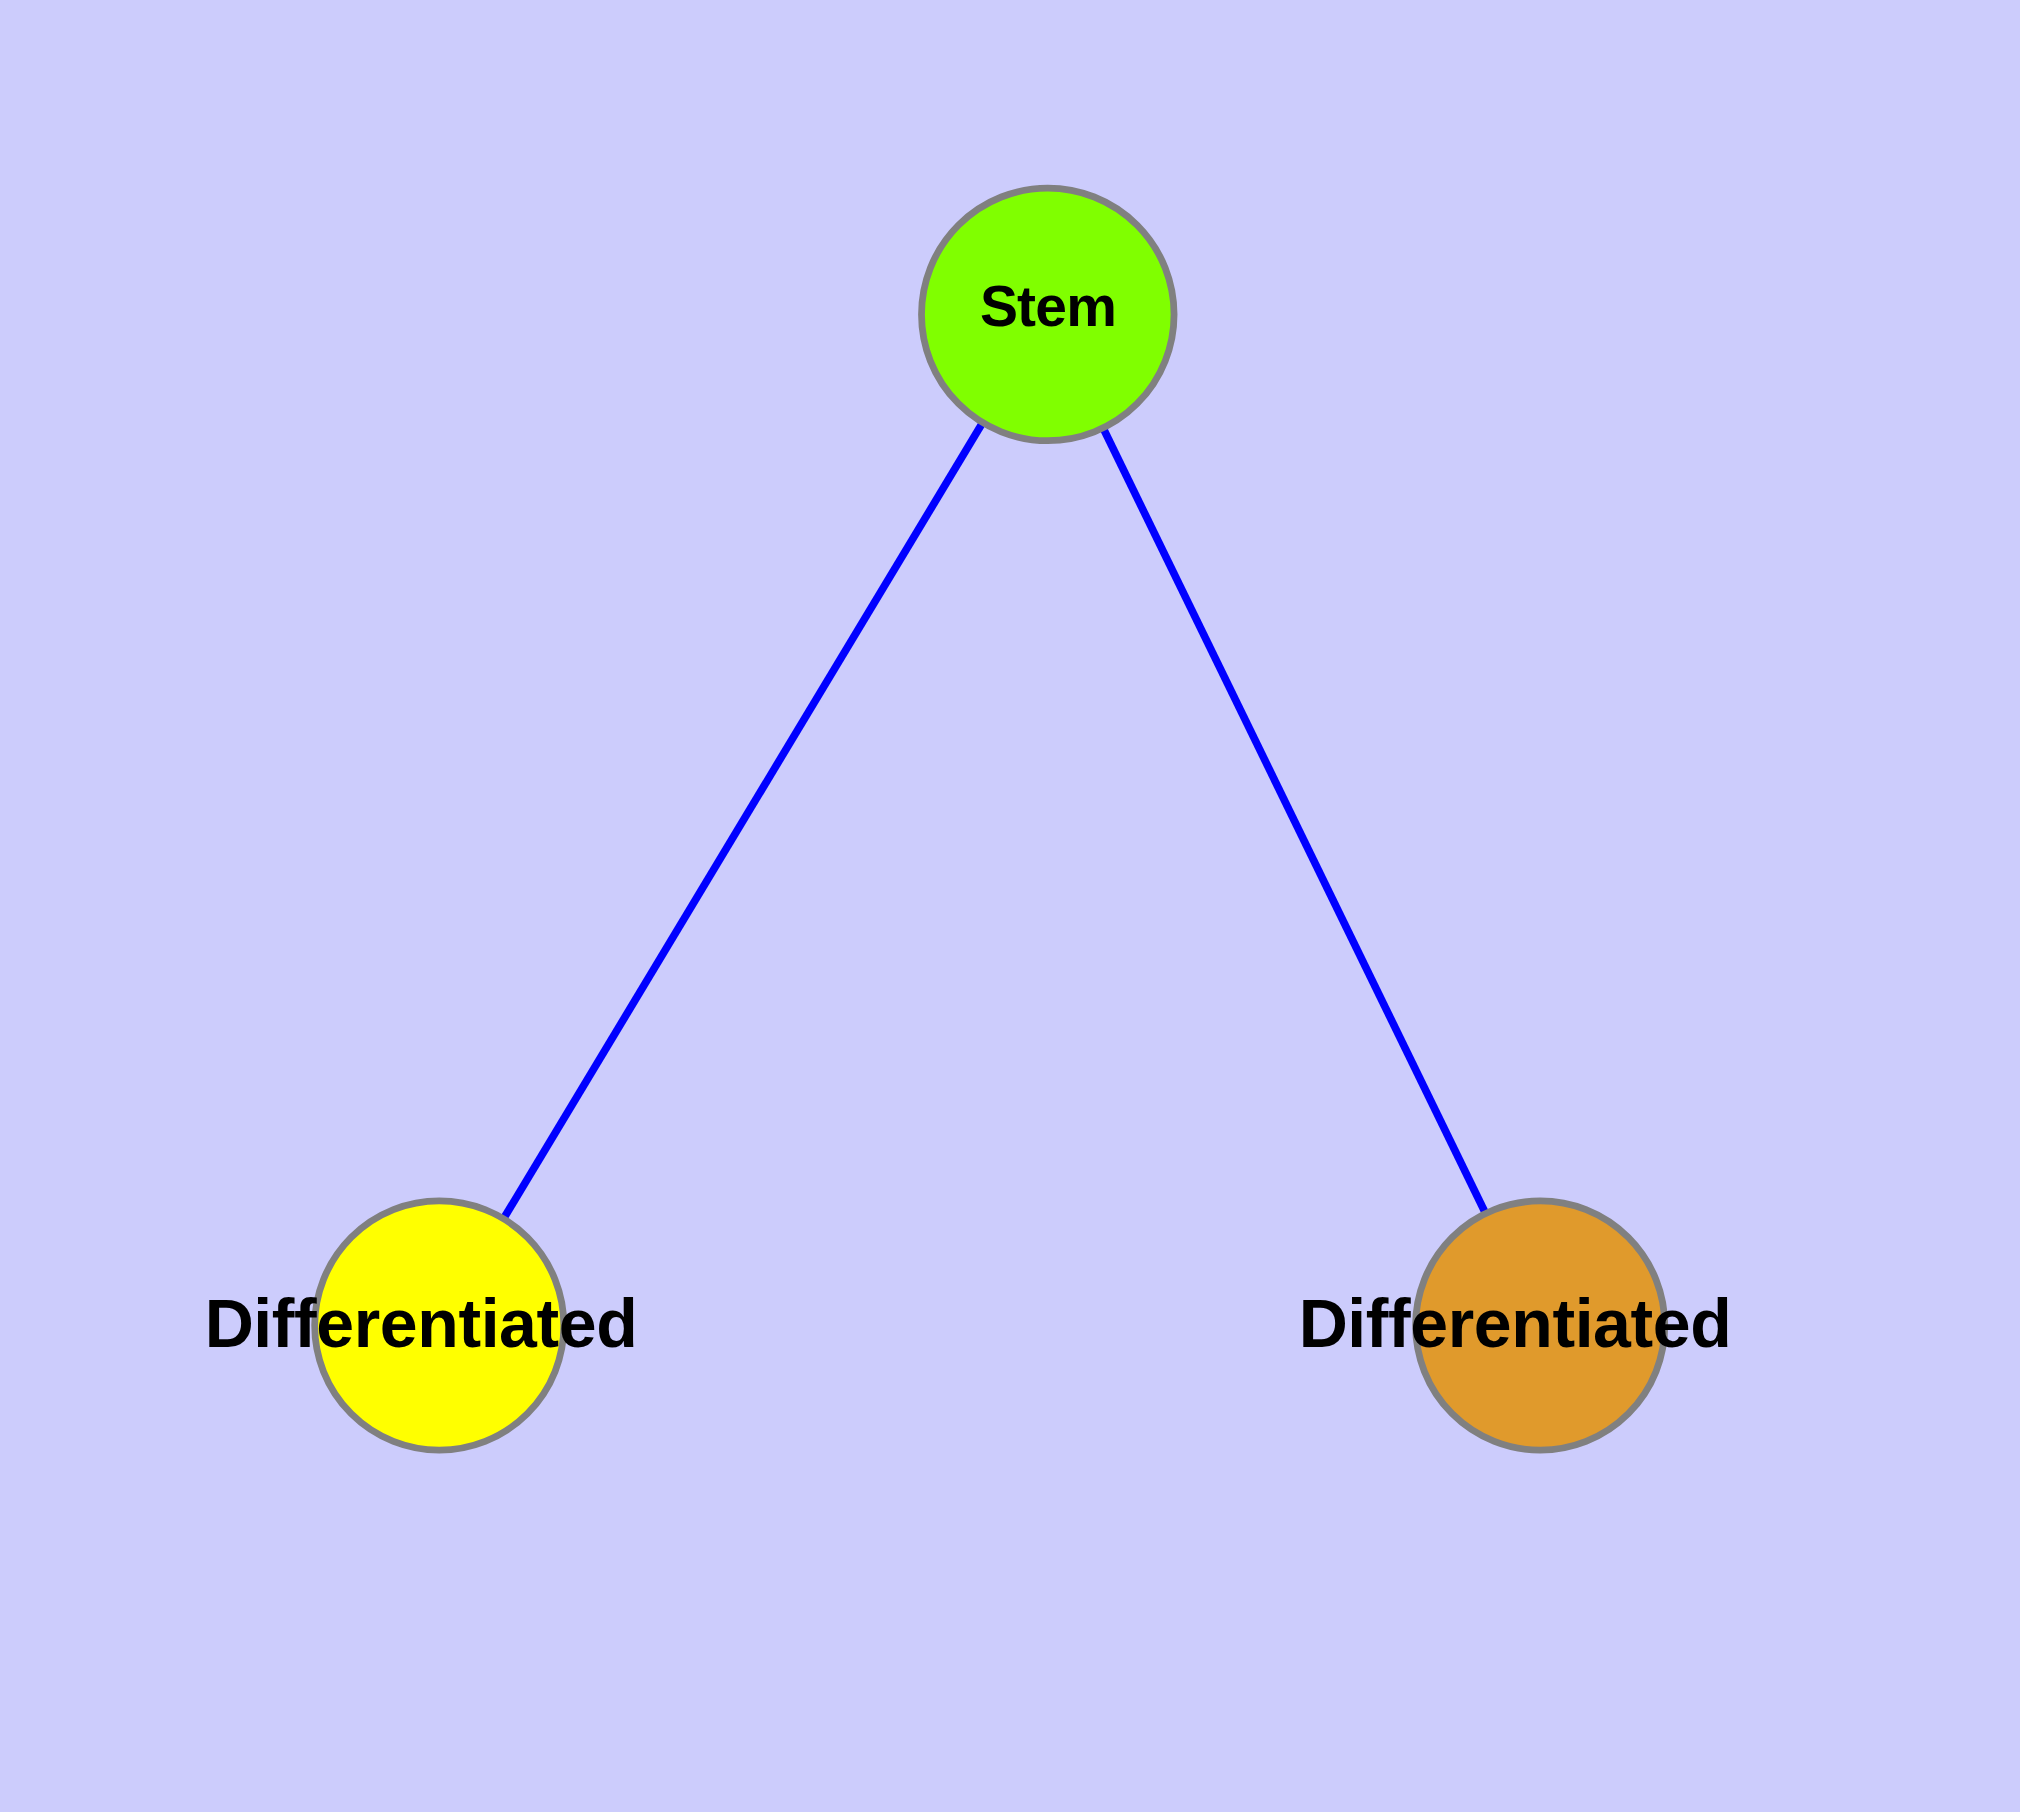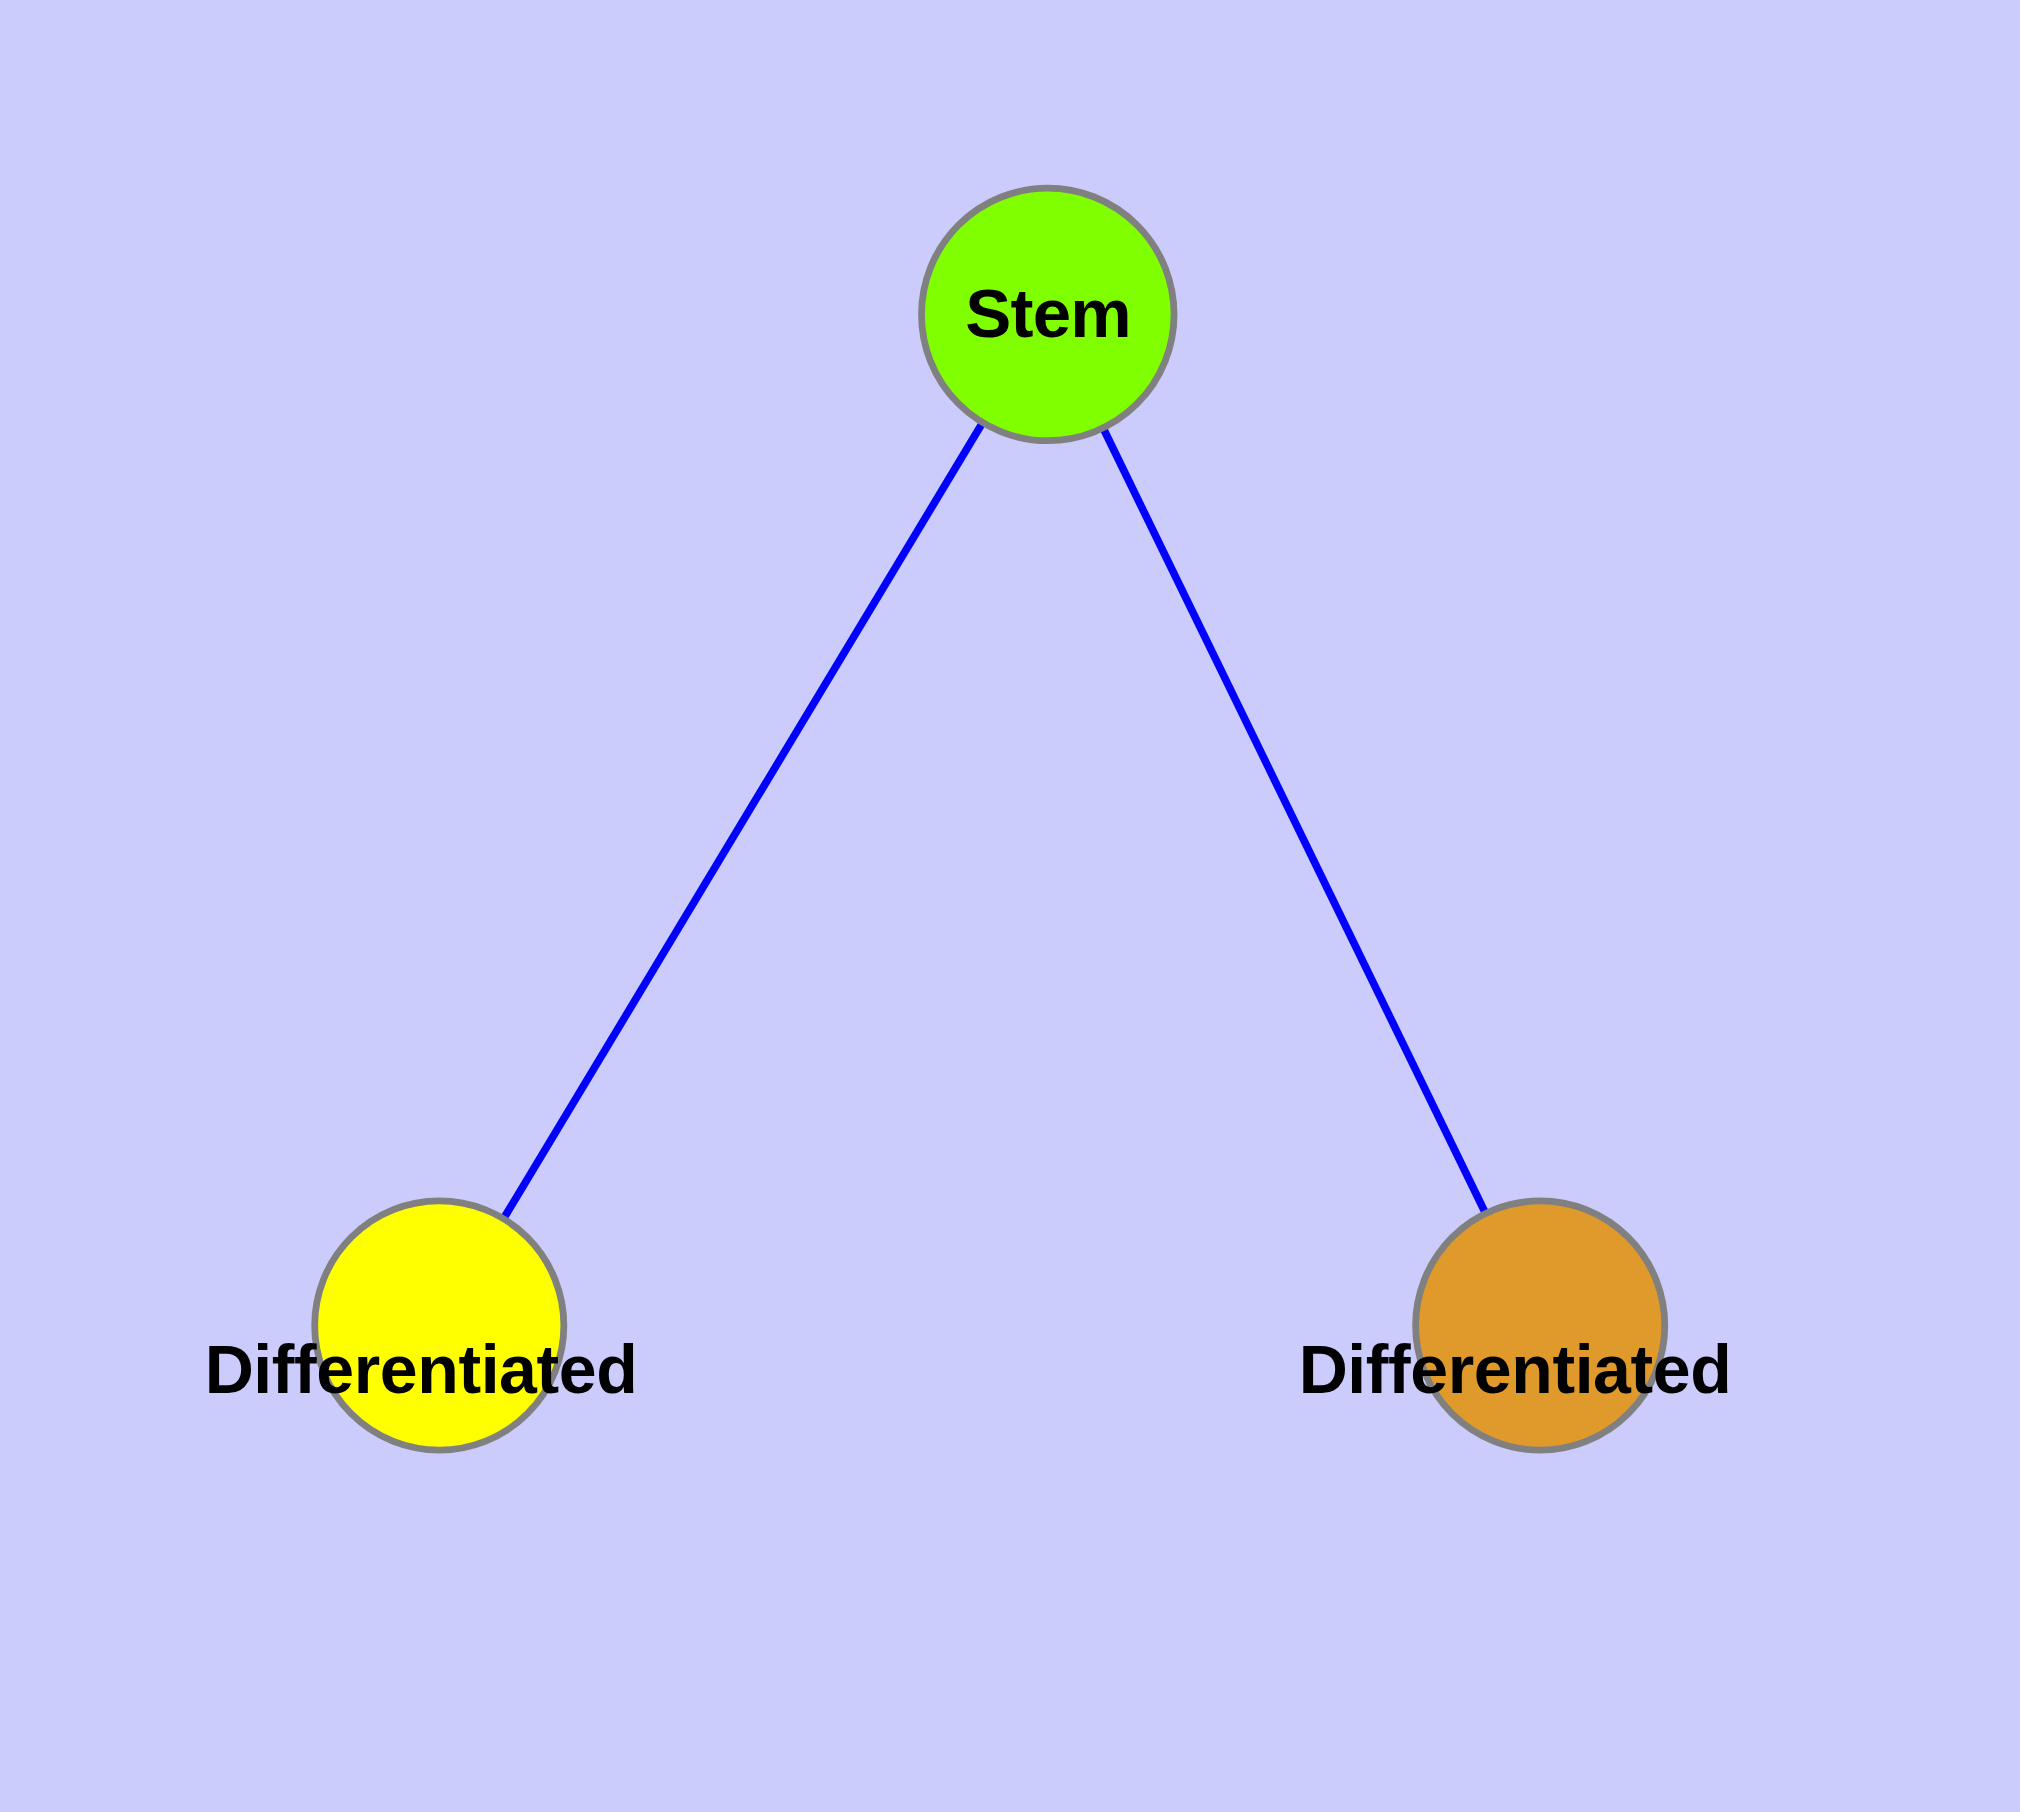--- a/index.html
+++ b/index.html
@@ -33,38 +33,37 @@
     pointer-events: none;
     transform: translate(-50%, -50%);
   }
   .label-stem {
     font-size: 75px;
     letter-spacing: -0.8px;
   }
   .label-diff {
     font-size: 68px;
     letter-spacing: -0.4px;
-    margin-top: 46px;
   }
 </style>
 </head>
 <body style="background: rgb(204, 204, 252);">
 
 <div id="stage">
   <svg id="graph-canvas" viewBox="0 0 2384 2138" xmlns="http://www.w3.org/2000/svg">
     <rect id="bg-rect" x="0" y="0" width="2384" height="2138" fill="#ccccfc"></rect>
     <g id="edges-layer">
         <line x1="1158.135784909692" y1="500.3760565497737" x2="594.8329009831517" y2="1436.3375336032034" stroke="#0000ff" stroke-width="9" stroke-linecap="butt"></line>
         <line x1="1302.1145173259358" y1="506.7566595005878" x2="1751.7611716452686" y2="1430.041441949751" stroke="#0000ff" stroke-width="9" stroke-linecap="butt"></line>
       </g>
     <g id="nodes-layer">
         <circle cx="1236" cy="371" r="149" fill="#80ff00" stroke="#808080" stroke-width="8"></circle>
         <circle cx="518" cy="1564" r="147" fill="#ffff00" stroke="#808080" stroke-width="8"></circle>
         <circle cx="1817" cy="1564" r="147" fill="#e09a2c" stroke="#808080" stroke-width="8"></circle>
       </g>
   </svg>
   <div id="labels-layer">
-      <div class="node-label label-stem" style="left: 1048px; top: 314px; font-size: 69px; color: rgb(0, 0, 0);"><div>Stem</div></div>
+      <div class="node-label label-stem" style="left: 1048px; top: 306px; font-size: 57px; color: rgb(0, 0, 0);"><div>Stem</div></div>
       <div class="node-label label-diff" style="left: 421px; top: 1324px; font-size: 68px; color: rgb(0, 0, 0);"><div>Differentiated</div></div>
       <div class="node-label label-diff" style="left: 1515px; top: 1324px; font-size: 68px; color: rgb(0, 0, 0);"><div>Differentiated</div></div>
     </div>
 </div>
 
 
 </body></html>

